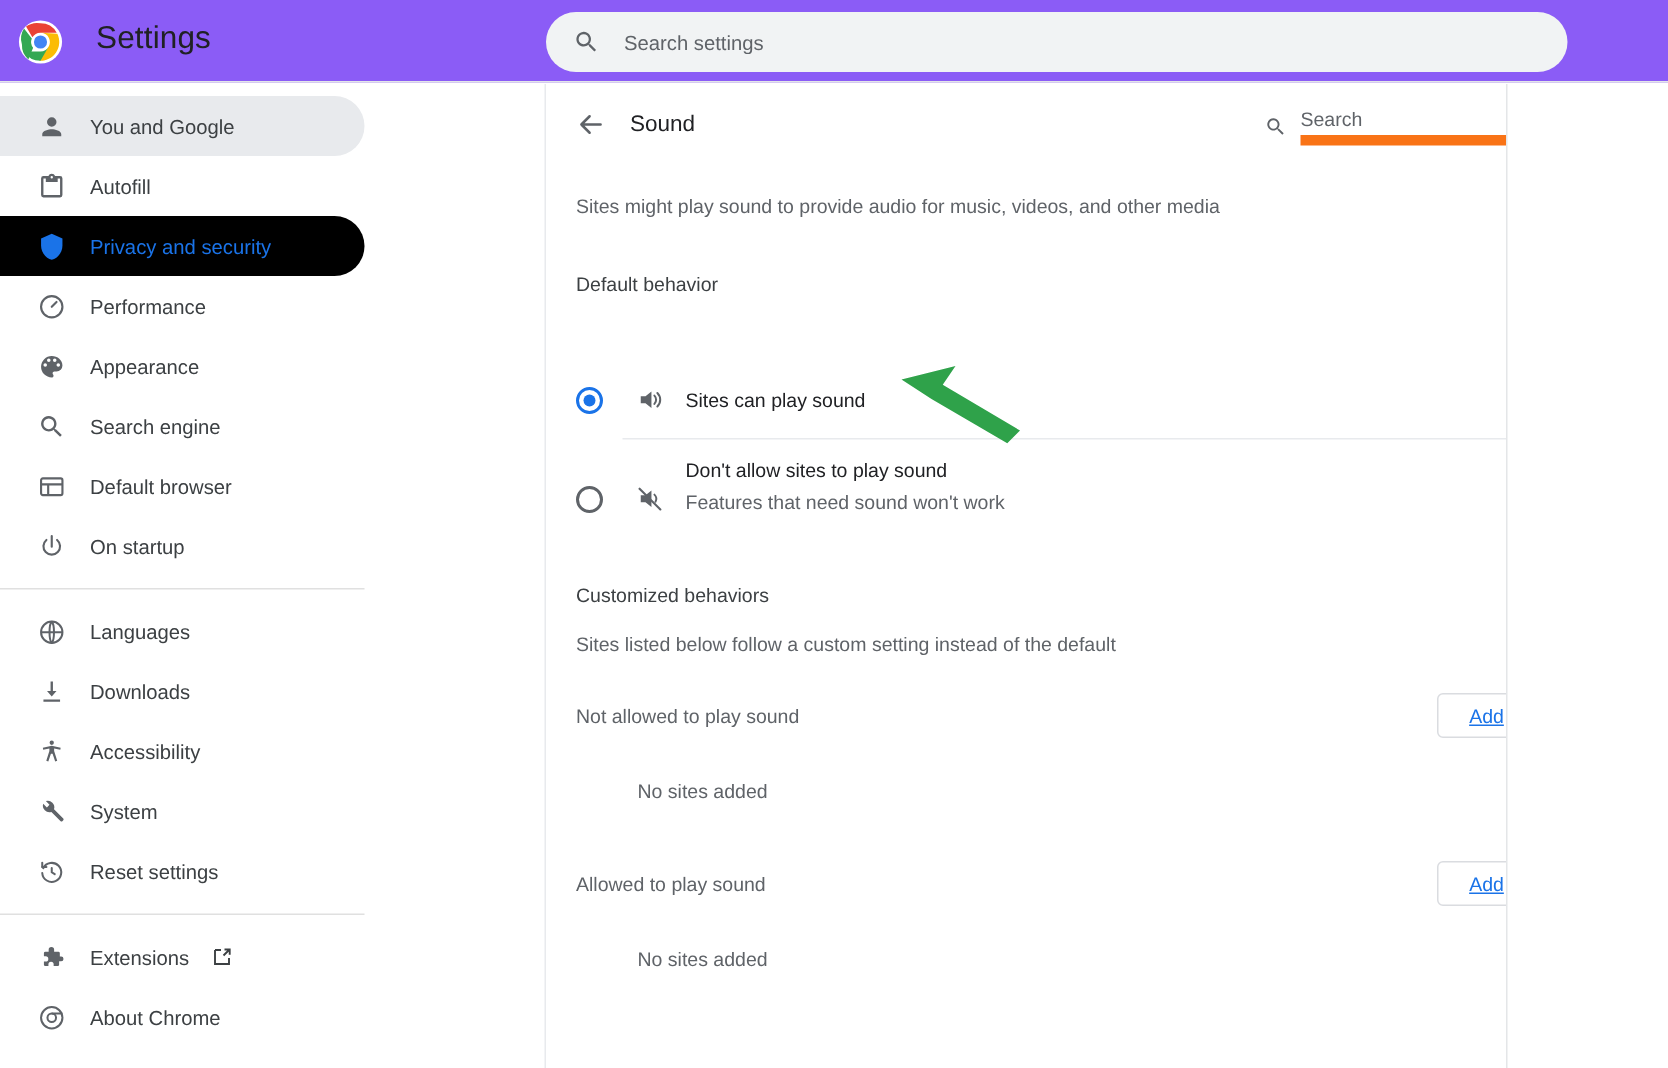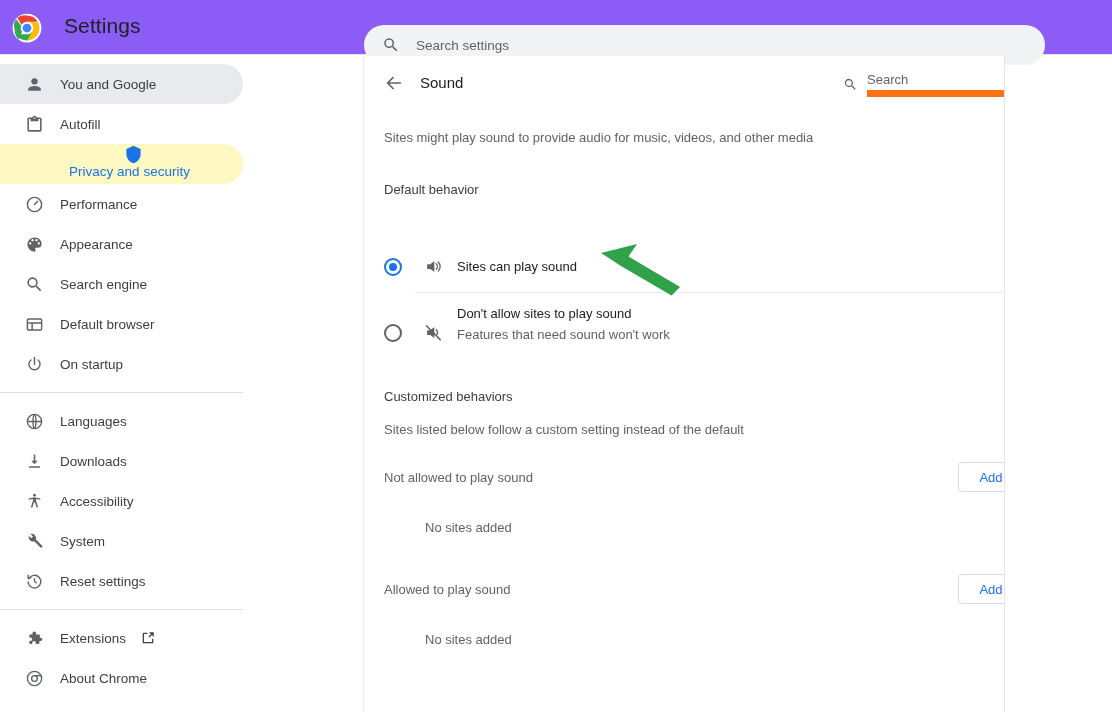--- a/index.html
+++ b/index.html
@@ -20,21 +20,21 @@
   }
   .chrome-logo {
     position: absolute; left: 12px; top: 13px;
     width: 30px; height: 30px;
   }
   .app-title {
     position: absolute; left: 64px; top: 14px;
     font-size: 21px; color: #202124; letter-spacing: .1px;
   }
   .search-wrap {
-    position: absolute; left: 364px; top: 25px;
+    position: absolute; left: 364px; top: 8px;
     width: 681px; height: 40px;
     background: #f1f3f4; border-radius: 20px;
     display: flex; align-items: center;
   }
   .search-wrap .s-icon { margin-left: 18px; width: 18px; height: 18px; display:block; }
   .search-input {
     flex: 1; border: none; outline: none; background: transparent;
     margin-left: 16px; margin-right: 18px;
     font-family: "Liberation Sans", sans-serif;
     font-size: 13.5px; color: #3c4043;
@@ -61,21 +61,21 @@
     width: 20px; height: 20px;
     margin-left: 24px; margin-right: 0;
     display: flex; align-items: center; justify-content: center;
     flex-shrink: 0;
   }
   .nav-item .lbl {
     margin-left: 16px;
     font-size: 13.5px; color: #3c4043; white-space: nowrap;
   }
   .nav-item.hovered { background: #e8eaed; }
-  .nav-item.selected { background: #fef9c3; flex-direction: column; }
+  .nav-item.selected { background: #000000; }
   .nav-item.selected .lbl { color: #1a73e8; }
   .nav-item.selected .ico svg { fill: #1a73e8; }
   .nav-sep {
     width: 243px; height: 1px; background: #e0e0e0;
     margin: 8px 0 8px 0;
   }
   .ext-icon { margin-left: 14px; width: 16px; height: 16px; }
 
   
   .main {
@@ -160,21 +160,21 @@
   .list-row {
     position: absolute; left: 19px; width: 640px; height: 34px;
     display: flex; align-items: center; justify-content: space-between;
   }
   .list-label { font-size: 13px; color: #5f6368; }
   .add-btn {
     min-width: 66px; height: 30px;
     border: 1px solid #dadce0; border-radius: 4px;
     background: #ffffff; color: #1a73e8;
     font-family: "Liberation Sans", sans-serif;
-    font-size: 13px; cursor: pointer;
+    font-size: 13px; cursor: pointer; text-decoration: underline;
   }
   .empty-note {
     position: absolute; left: 60px;
     font-size: 13px; color: #5f6368;
   }
 
   
   .annot-arrow {
     position: absolute; left: 597px; top: 240px;
     width: 90px; height: 56px; pointer-events: none;

